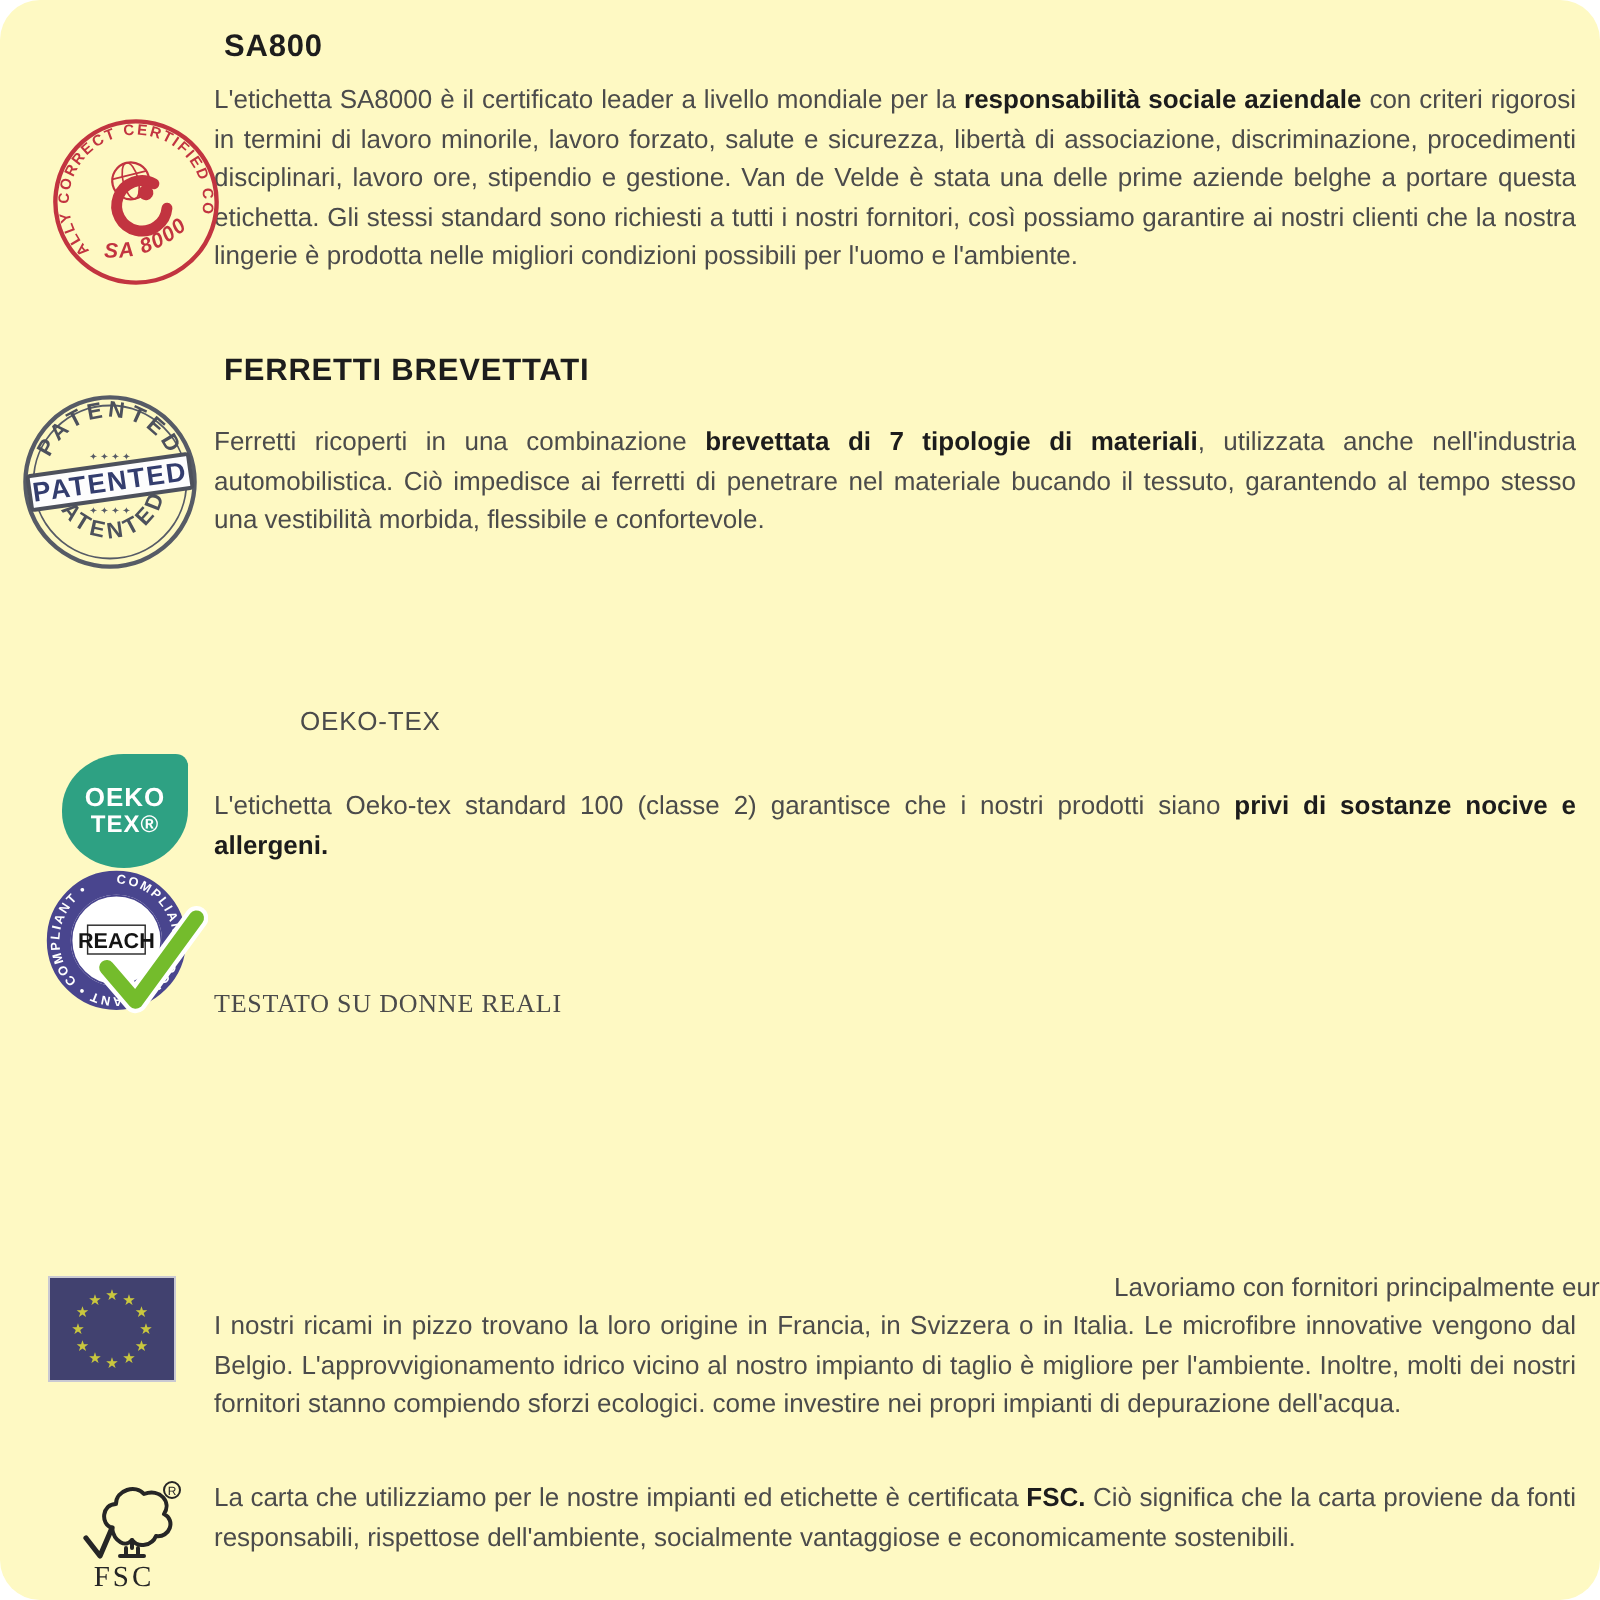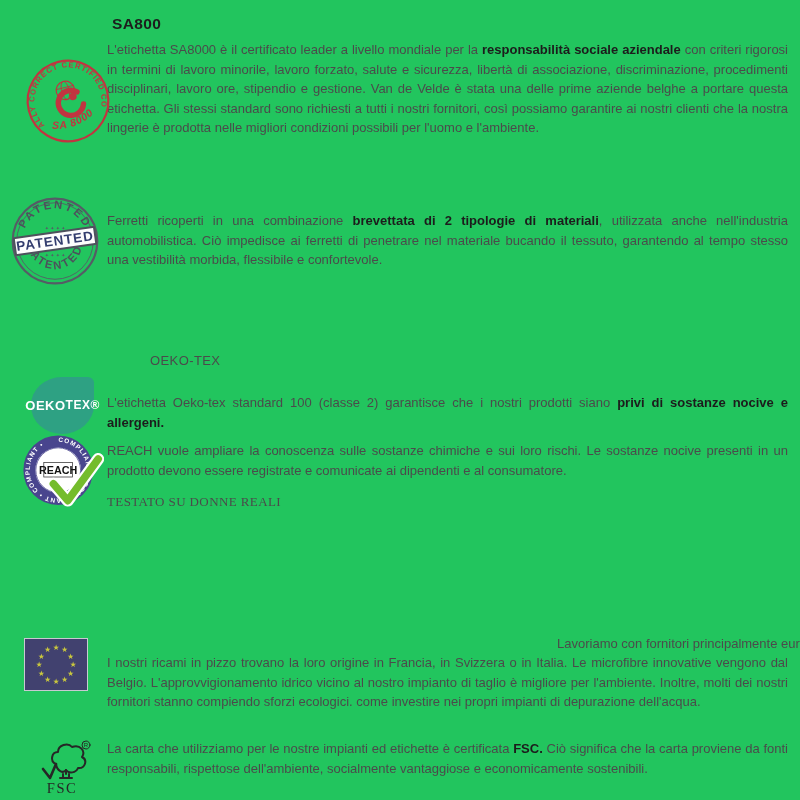--- a/index.html
+++ b/index.html
@@ -2,42 +2,42 @@
 <html><head>
 <meta charset="utf-8">
 <style>
   html,body{margin:0;padding:0;}
   body{
     width:800px;height:800px;background:#ffffff;
     font-family:"Liberation Sans", sans-serif;
     position:relative;overflow:hidden;
     -webkit-font-smoothing:antialiased;
   }
-  .page{position:absolute;inset:0;background:#22c55e;}
+  .page{position:absolute;inset:0;background:#fef9c3;border-radius:20px;}
   .heading{
     position:absolute;left:112px;margin:0;
     font-size:15.5px;font-weight:700;color:#1d1d1d;letter-spacing:.4px;
   }
   .body-text{
     position:absolute;left:107px;width:681px;
     font-size:13px;line-height:19.5px;color:#4b4b4b;
     text-align:justify;
   }
   .body-text .bold{font-weight:700;color:#1c1c1c;}
   .label{
     position:absolute;left:107px;
     font-size:13px;color:#4b4b4b;letter-spacing:.4px;
   }
   .nojust{text-align:right;margin-left:40px;}
   .icon-abs{position:absolute;}
   .sa8000-rot{transform:rotate(-14deg);}
   .oeko-badge{
     position:absolute;left:31px;top:377px;width:63px;height:57px;
     background:#2ea183;border-radius:50% 10% 52% 50%;
-    display:flex;flex-direction:row;align-items:center;justify-content:center;
+    display:flex;flex-direction:column;align-items:center;justify-content:center;
     color:#fff;font-weight:700;line-height:1.05;
   }
   .oeko-badge .l1{font-size:13px;letter-spacing:.5px;}
   .oeko-badge .l2{font-size:12px;letter-spacing:.5px;}
   svg text{font-family:"Liberation Sans", sans-serif;}
   .fsc-text{font-family:"Liberation Serif", serif;}
 </style>
 </head>
 <body>
 
@@ -64,21 +64,22 @@
       <g>
         <path d="M 63,42 A 15,15 0 1 0 67,58" fill="none" stroke="#c23440" stroke-width="6.5" stroke-linecap="round"></path>
         <circle cx="57" cy="46" r="4.5" fill="#c23440"></circle>
       </g>
       <text font-size="12.5" font-weight="bold" font-style="italic" letter-spacing="1" fill="#c23440">
         <textPath href="#sa-bottom" startOffset="50%" text-anchor="middle">SA 8000</textPath>
       </text>
     </svg>
   </div>
 
-  <div class="body-text" style="top:211px;"><span>Ferretti ricoperti in una combinazione </span><span class="bold">brevettata di 2 tipologie di materiali</span><span>, utilizzata anche nell'industria automobilistica. Ciò impedisce ai ferretti di penetrare nel materiale bucando il tessuto, garantendo al tempo stesso una vestibilità morbida, flessibile e confortevole.</span></div>
+  <h2 class="heading" style="top:177px;">FERRETTI BREVETTATI</h2>
+  <div class="body-text" style="top:211px;"><span>Ferretti ricoperti in una combinazione </span><span class="bold">brevettata di 7 tipologie di materiali</span><span>, utilizzata anche nell'industria automobilistica. Ciò impedisce ai ferretti di penetrare nel materiale bucando il tessuto, garantendo al tempo stesso una vestibilità morbida, flessibile e confortevole.</span></div>
 
   <div class="icon-abs" style="left:10px;top:196px;width:90px;height:90px;">
     <svg viewBox="0 0 100 100" width="90" height="90">
       <defs>
         <path id="pt-top" d="M 16.2,62.3 A 36,36 0 1 1 83.8,62.3"></path>
         <path id="pt-bot" d="M 21,61 A 31,31 0 0 0 79,61"></path>
       </defs>
       <circle cx="50" cy="50" r="47" fill="none" stroke="#565b66" stroke-width="2.4"></circle>
       <circle cx="50" cy="50" r="42.5" fill="none" stroke="#565b66" stroke-width="1"></circle>
       <text font-size="12.5" font-weight="bold" letter-spacing="2.5" fill="#4d515c">
@@ -98,21 +99,20 @@
 
 
   <div class="label" style="top:353px;margin-left:43px;">OEKO-TEX</div>
   <div class="body-text" style="top:393px;"><span>L'etichetta Oeko-tex standard 100 (classe 2) garantisce che i nostri prodotti siano </span><span class="bold">privi di sostanze nocive e allergeni.</span></div>
 
   <div class="oeko-badge">
     <span class="l1">OEKO</span>
     <span class="l2">TEX®</span>
   </div>
 
-  <div class="body-text" style="top:441px;">REACH vuole ampliare la conoscenza sulle sostanze chimiche e sui loro rischi. Le sostanze nocive presenti in un prodotto devono essere registrate e comunicate ai dipendenti e al consumatore.</div>
 
   <div class="icon-abs" style="left:22px;top:435px;width:82px;height:80px;">
     <svg viewBox="0 0 100 100" width="82" height="80">
       <defs>
         <path id="rc-ring" d="M44,8.5 A35.5,35.5 0 1 1 43.9,79.5 A35.5,35.5 0 1 1 44,8.5"></path>
       </defs>
       <circle cx="44" cy="44" r="36" fill="#ffffff" stroke="#49458e" stroke-width="15"></circle>
       <text font-size="8" font-weight="bold" letter-spacing="1.2" fill="#ffffff">
         <textPath href="#rc-ring" startOffset="0%">COMPLIANT • COMPLIANT • COMPLIANT •</textPath>
       </text>

